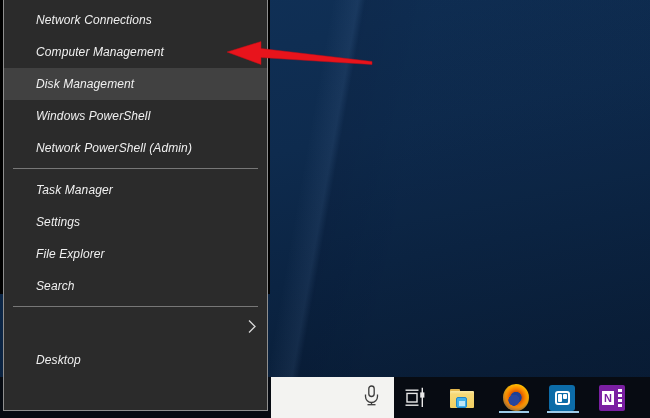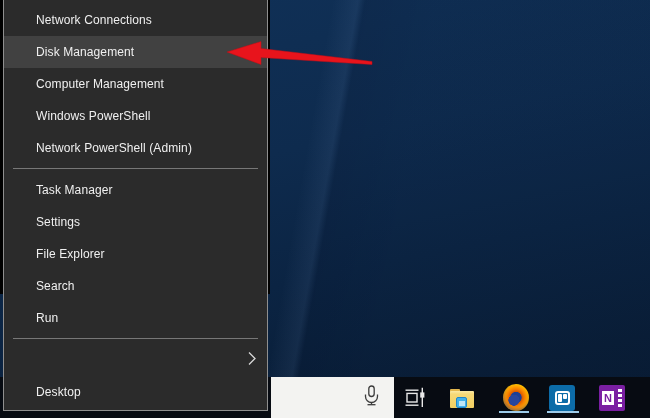--- a/index.html
+++ b/index.html
@@ -58,21 +58,21 @@
   
   .onenote { position:relative; width:26px; height:26px; border-radius:2px; background:#7a1fa2; }
   .onenote .nbox { position:absolute; left:3px; top:6px; width:12px; height:14px; background:#fff;
                    display:flex; align-items:center; justify-content:center;
                    font-weight:bold; font-size:11px; color:#7a1fa2; }
   .onenote .spine { position:absolute; right:3px; top:4px; width:4px; height:18px; background:#fff; }
   .onenote .spine i { position:absolute; left:0; width:4px; height:2px; background:#7a1fa2; display:block; }
   .onenote .spine i:nth-child(1){ top:3px; } .onenote .spine i:nth-child(2){ top:8px; } .onenote .spine i:nth-child(3){ top:13px; }
 
   
-  .menu-gutter { position:absolute; left:0; top:0; width:270px; height:294px; background:#000; }
+  .menu-gutter { position:absolute; left:0; top:0; width:270px; height:294px; background:#000;font-style:italic; }
   .menu-panel {
     position:absolute; left:3px; top:0; width:265px; height:411px;
     background:#2b2b2b;
     border:1px solid #8f8f8f; border-top:none;
     padding-top:4px;
   }
   .menu-item {
     position:relative; height:32px; display:flex; align-items:center;
     padding-left:32px; font-size:12px; color:#f0f0f0; letter-spacing:0.1px;
     cursor:pointer; white-space:nowrap;
@@ -153,49 +153,46 @@
 
   <div class="run-indicator" style="left:499px;width:30px;"></div>
   <div class="run-indicator" style="left:547px;width:32px;"></div>
 
   <div class="menu-gutter">
     <div class="menu-panel">
 
       <div class="menu-item">
           <span>Network Connections</span>
         </div>
+      <div class="menu-item">
+          <span>Computer Management</span>
+        </div>
       <div class="menu-item highlighted">
           <span>Disk Management</span>
         </div>
       <div class="menu-item">
-          <span>Computer Management</span>
-        </div>
-      <div class="menu-item">
           <span>Windows PowerShell</span>
         </div>
       <div class="menu-item">
           <span>Network PowerShell (Admin)</span>
         </div>
 
       <div class="menu-divider"></div>
 
       <div class="menu-item">
           <span>Task Manager</span>
         </div>
       <div class="menu-item">
           <span>Settings</span>
         </div>
       <div class="menu-item">
           <span>File Explorer</span>
         </div>
       <div class="menu-item">
           <span>Search</span>
-        </div>
-      <div class="menu-item">
-          <span>Run</span>
         </div>
 
       <div class="menu-divider"></div>
 
       <div class="menu-item">
         <span class="submenu-chevron">
           <svg width="8" height="14" viewBox="0 0 8 14">
             <polyline points="1,1 7,7 1,13" fill="none" stroke="#d8d8d8" stroke-width="1.3"></polyline>
           </svg>
         </span>

